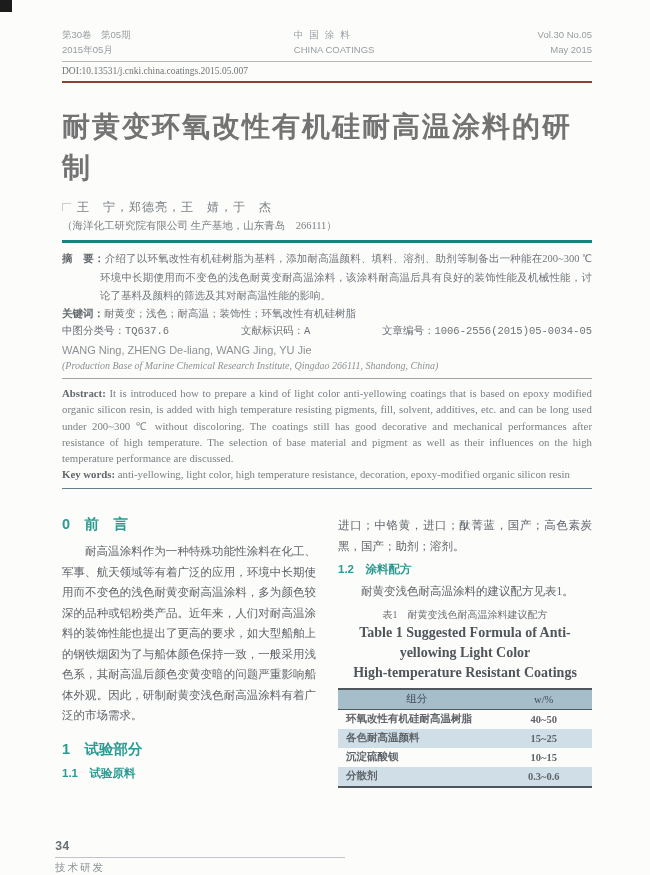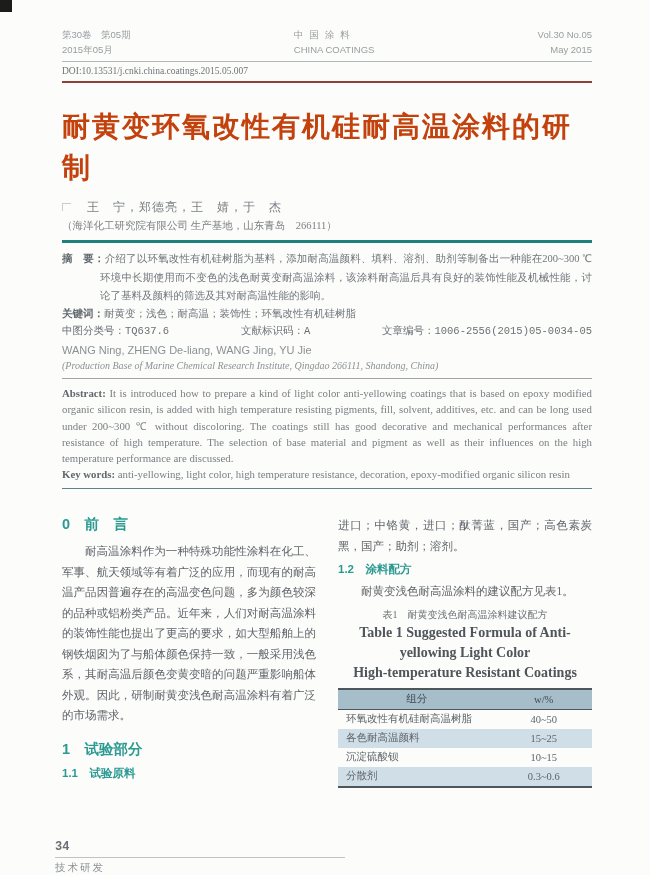--- a/index.html
+++ b/index.html
@@ -17,22 +17,22 @@
     font-family:"Liberation Sans", sans-serif; font-size:9.5px; line-height:1.55;
     color:#979da2; padding-bottom:4px; border-bottom:1px solid #b3b8bc; }
   .jheader .col{ white-space:nowrap; }
   .jheader .center{ text-align:left; }
   .jheader .center .cn{ letter-spacing:6px; }
   .jheader .right{ text-align:right; }
   .doi{ font-size:9.5px; color:#6f7478; padding:4px 0 5px 0; border-bottom:2px solid #8f3f33; }
 
   
   .title-cn{ margin-top:24px; font-family:"Liberation Sans", sans-serif;
-    font-size:28px; font-weight:bold; color:#c2410c; line-height:1.45; letter-spacing:2px; }
-  .authors-cn{ margin-top:10px; font-size:12px; color:#7b8085; letter-spacing:1px; display:flex; align-items:center; gap:16px;}
+    font-size:28px; font-weight:bold; color:#737373; line-height:1.45; letter-spacing:2px; }
+  .authors-cn{ margin-top:10px; font-size:12px; color:#7b8085; letter-spacing:1px; display:flex; align-items:center; gap:6px;}
   .author-mark{ display:inline-block; width:9px; height:8px; border:1px solid #c9cdd0; border-right:none; border-bottom:none; }
   .affil-cn{ margin-top:3px; font-size:10.5px; color:#7b8085; }
   .rule-teal{ margin-top:7px; border-top:3px solid #1d807d; }
 
   
   .abstract-cn{ margin-top:7px; font-size:10.5px; line-height:1.8; text-align:justify;
     color:#70767c; padding-left:38px; text-indent:-38px; }
   .abstract-cn .lbl, .kw .lbl{ font-weight:bold; color:#62686e; }
   .kw{ margin-top:1px; font-size:10.5px; color:#70767c; }
   .class-row{ margin-top:3px; display:flex; justify-content:space-between; font-size:10.5px; color:#6b7177;font-family:Liberation Mono, monospace; }
@@ -59,21 +59,21 @@
   .mt{ margin-top:10px; }
 
   
   .tbl-cap-cn{ margin-top:6px; text-align:center; font-size:10px; color:#6d7277; }
   .tbl-cap-en{ text-align:center; font-family:"Liberation Serif", serif; font-weight:bold;
     font-size:14px; line-height:1.45; color:#4f555b; margin-top:1px; }
   table{ width:100%; margin-top:4px; border-collapse:collapse;
     border-top:2px solid #4e565c; border-bottom:2px solid #4e565c;
     font-size:10.5px; color:#5f646a; }
   thead td{ background:#a6bdca; color:#3f4a52; text-align:center; padding:2.5px 4px; border-bottom:1.5px solid #4e565c; }
-  tbody td{ padding:2.5px 4px; }
+  tbody td{ padding:2.5px 4px;font-weight:bold; }
   tbody td.c1{ text-align:left; padding-left:8px; }
   tbody td.c2{ text-align:center; width:38%; }
   tbody tr.alt{ background:#cfdee7; }
 
   
   .footer{ position:absolute; left:55px; top:840px; width:300px; font-family:Liberation Mono, monospace; }
   .pageno{ font-size:12px; font-weight:bold; color:#6a7076; }
   .footer .line{ width:290px; border-top:1px solid #c0c4c8; margin-top:3px; }
   .col-cn{ margin-top:3px; font-size:10.5px; color:#8d9296; letter-spacing:2px;}
   .col-en{ font-size:10px; color:#9aa0a5; }
@@ -121,21 +121,21 @@
     <div class="authors-en">WANG Ning, ZHENG De-liang, WANG Jing, YU Jie</div>
     <div class="affil-en">(Production Base of Marine Chemical Research Institute, Qingdao 266111, Shandong, China)</div>
     <div class="rule-gray"></div>
     <p class="abstract-en"><span class="lbl">Abstract:</span> <span>It is introduced how to prepare a kind of light color anti-yellowing coatings that is based on epoxy modified organic silicon resin, is added with high temperature resisting pigments, fill, solvent, additives, etc. and can be long used under 200~300 ℃ without discoloring. The coatings still has good decorative and mechanical performances after resistance of high temperature. The selection of base material and pigment as well as their influences on the high temperature performance are discussed.</span></p>
     <p class="kw-en"><span class="lbl">Key words:</span>  <span>anti-yellowing, light color, high temperature resistance, decoration, epoxy-modified organic silicon resin</span></p>
     <div class="rule-thin"></div>
 
     <div class="cols">
       <div class="col-l">
         <div class="h1">0　前　言</div>
-        <p class="para indent">耐高温涂料作为一种特殊功能性涂料在化工、军事、航天领域等有着广泛的应用，而现有的耐高温产品因普遍存在的高温变色问题，多为颜色较深的品种或铝粉类产品。近年来，人们对耐高温涂料的装饰性能也提出了更高的要求，如大型船舶上的钢铁烟囱为了与船体颜色保持一致，一般采用浅色系，其耐高温后颜色变黄变暗的问题严重影响船体外观。因此，研制耐黄变浅色耐高温涂料有着广泛的市场需求。</p>
+        <p class="para indent">耐高温涂料作为一种特殊功能性涂料在化工、军事、航天领域等有着广泛的应用，环境中长期使用而不变色的浅色耐黄变耐高温涂料，多为颜色较深的品种或铝粉类产品。近年来，人们对耐高温涂料的装饰性能也提出了更高的要求，如大型船舶上的钢铁烟囱为了与船体颜色保持一致，一般采用浅色系，其耐高温后颜色变黄变暗的问题严重影响船体外观。因此，研制耐黄变浅色耐高温涂料有着广泛的市场需求。</p>
         <div class="h1 mt" style="margin-top:14px;">1　试验部分</div>
         <div class="h2">1.1　试验原料</div>
 
       </div>
 
       <div class="col-r">
         <p class="para">进口；中铬黄，进口；酞菁蓝，国产；高色素炭黑，国产；助剂；溶剂。</p>
         <div class="h2">1.2　涂料配方</div>
         <p class="para indent">耐黄变浅色耐高温涂料的建议配方见表1。</p>
 

